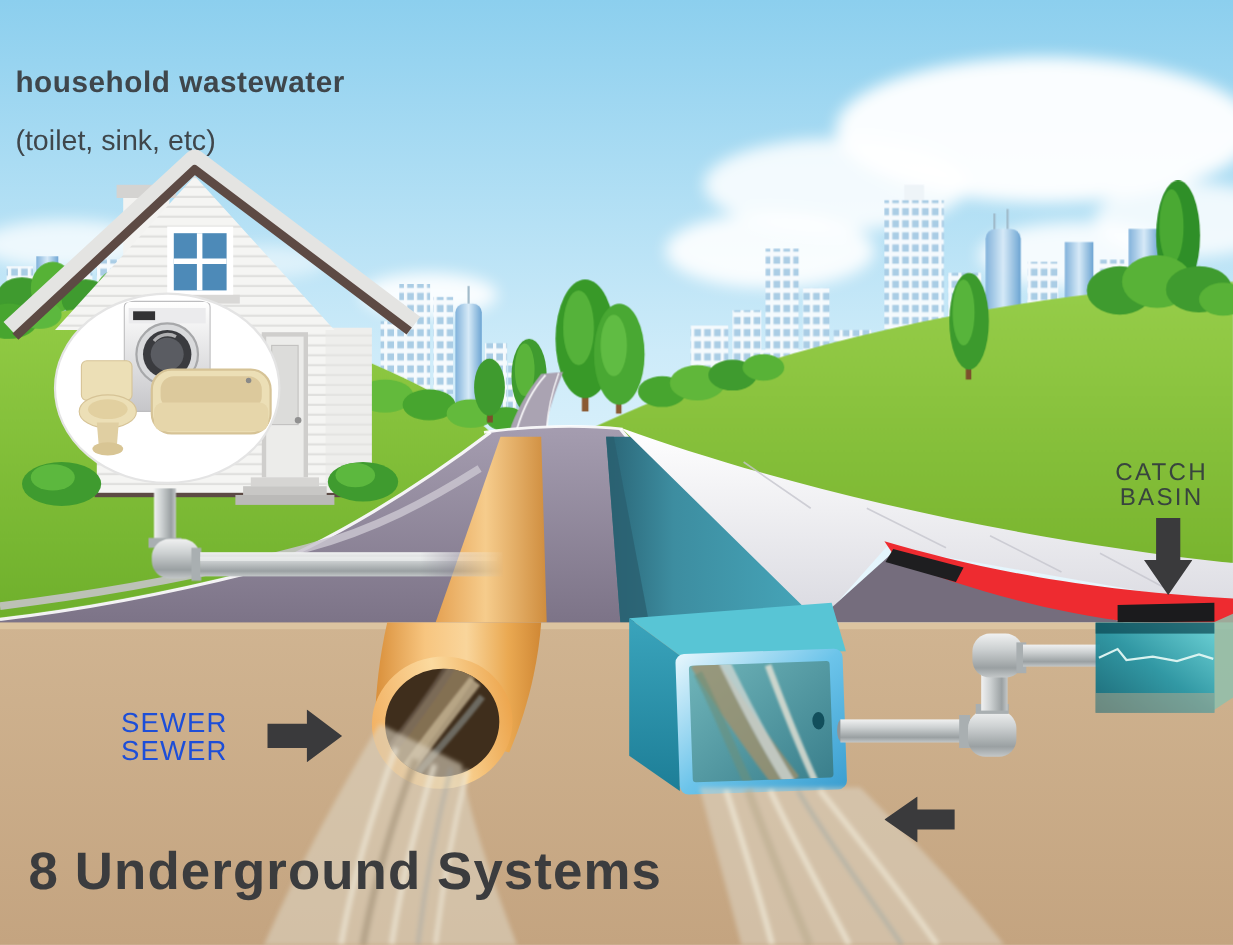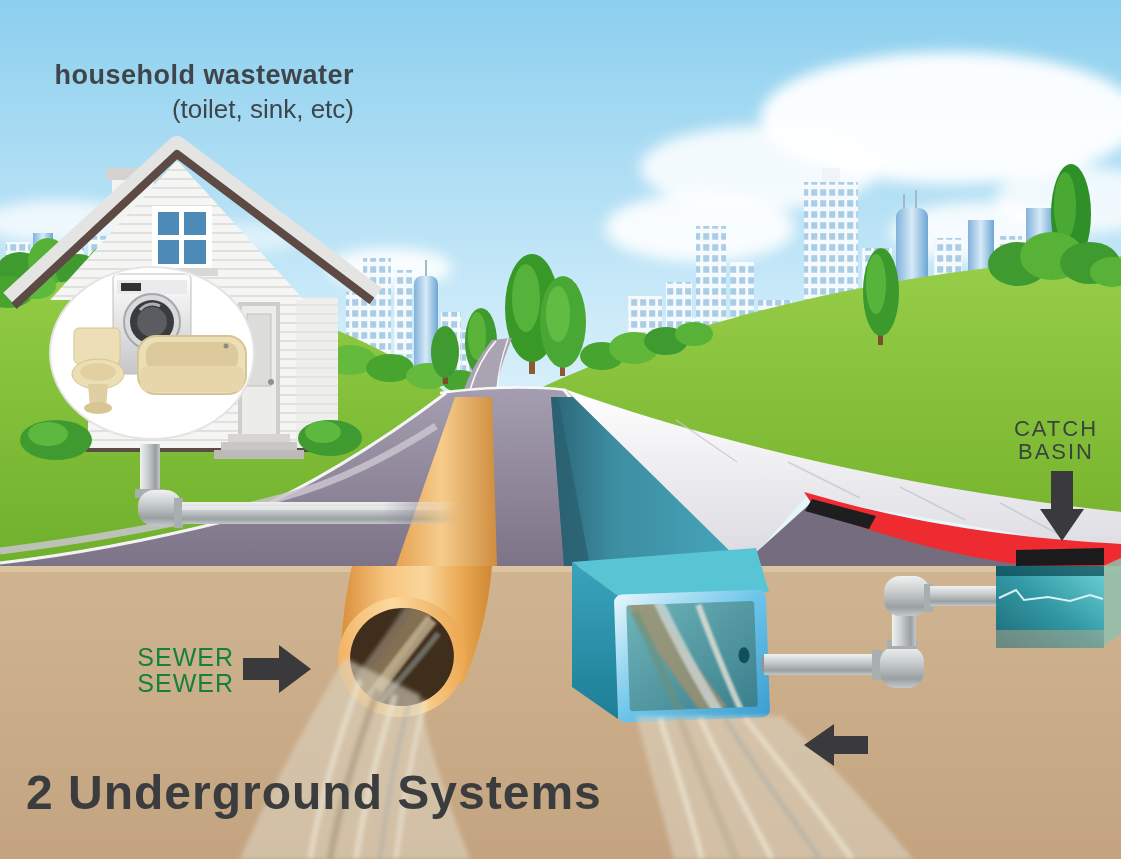--- a/index.html
+++ b/index.html
@@ -1,26 +1,26 @@
 <!DOCTYPE html>
 <html><head>
 <meta charset="utf-8">
 <style>
   html,body{margin:0;padding:0;background:#fff;}
   .stage{position:relative;width:1121px;height:859px;overflow:hidden;
          font-family:"Liberation Sans",sans-serif;}
   .scene{position:absolute;left:0;top:0;}
   .label{position:absolute;color:#3b3c3e;}
-  .lbl-household{left:14px;top:60px;width:340px;text-align:right;}
+  .lbl-household{left:14px;top:60px;width:340px;text-align:left;}
   .lbl-household .hw1{font-size:27px;font-weight:bold;color:#3f464b;letter-spacing:.5px;}
-  .lbl-household .hw2{font-size:26px;color:#3f464b;margin-top:3px;}
+  .lbl-household .hw2{font-size:26px;color:#3f464b;margin-top:21px;}
   .lbl-catch{left:986px;top:417px;width:140px;text-align:center;
              font-size:22px;letter-spacing:2px;line-height:23px;color:#38443e;}
-  .lbl-sewer{left:110px;top:644px;width:124px;text-align:right;
-             font-size:25px;letter-spacing:1px;line-height:26px;color:#15803d;}
+  .lbl-sewer{left:110px;top:644px;width:124px;text-align:left;
+             font-size:25px;letter-spacing:1px;line-height:26px;color:#1d4ed8;}
   .lbl-storm{left:877px;top:705px;font-size:25px;letter-spacing:1px;
              line-height:26px;color:#3a3a3c;}
   .page-title{position:absolute;left:26px;top:765px;font-size:48px;font-weight:bold;
               letter-spacing:1px;color:#3b3c3e;}
   .arrow{position:absolute;}
 </style>
 </head>
 <body>
 
 <div class="stage">
@@ -455,14 +455,14 @@
     <div>SEWER</div>
   </div>
   <svg class="arrow" style="left:243px;top:645px;" width="68" height="48">
     <polygon points="0,13 36,13 36,0 68,24 36,48 36,35 0,35" fill="#3a3a3c"></polygon>
   </svg>
 
   <svg class="arrow" style="left:804px;top:724px;" width="64" height="42">
     <polygon points="64,12 30,12 30,0 0,21 30,42 30,30 64,30" fill="#3a3a3c"></polygon>
   </svg>
 
-  <div class="page-title">2 Underground Systems</div>
+  <div class="page-title">8 Underground Systems</div>
 </div>
 
 </body></html>

